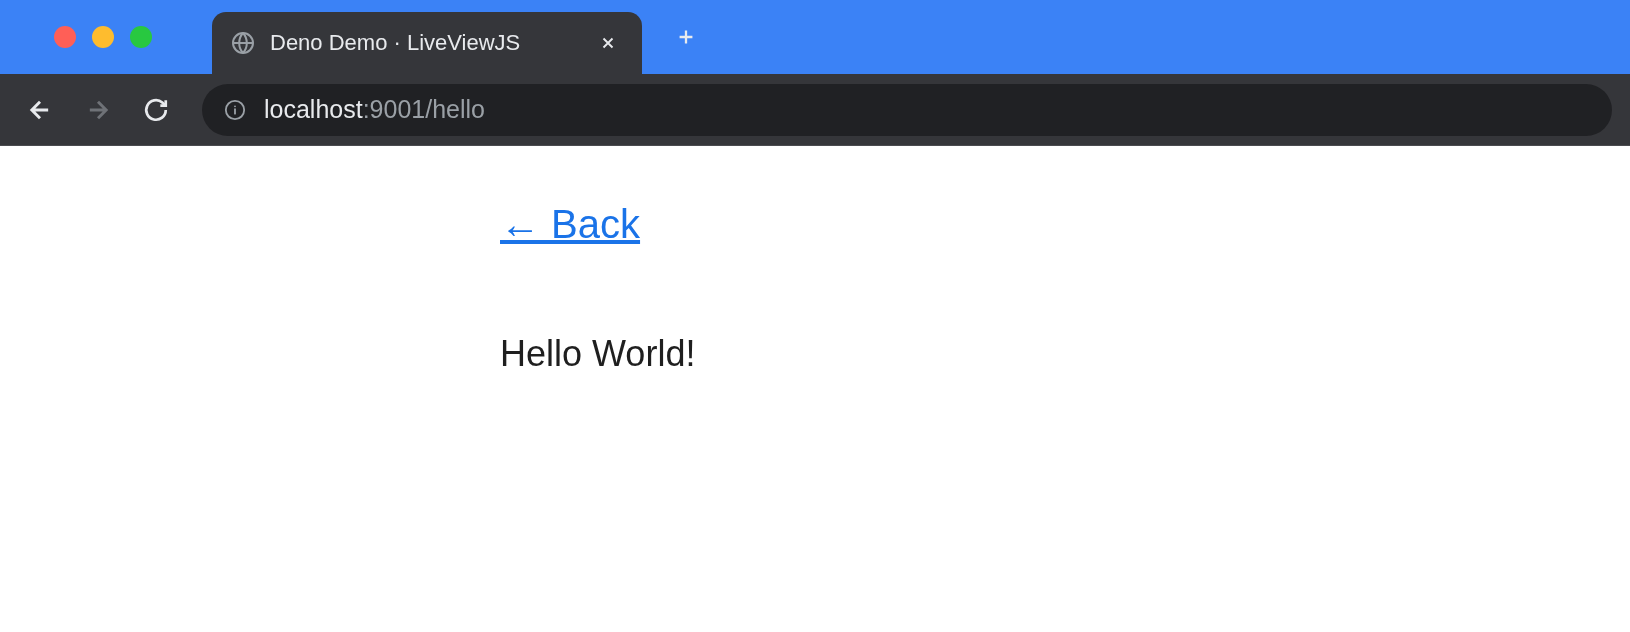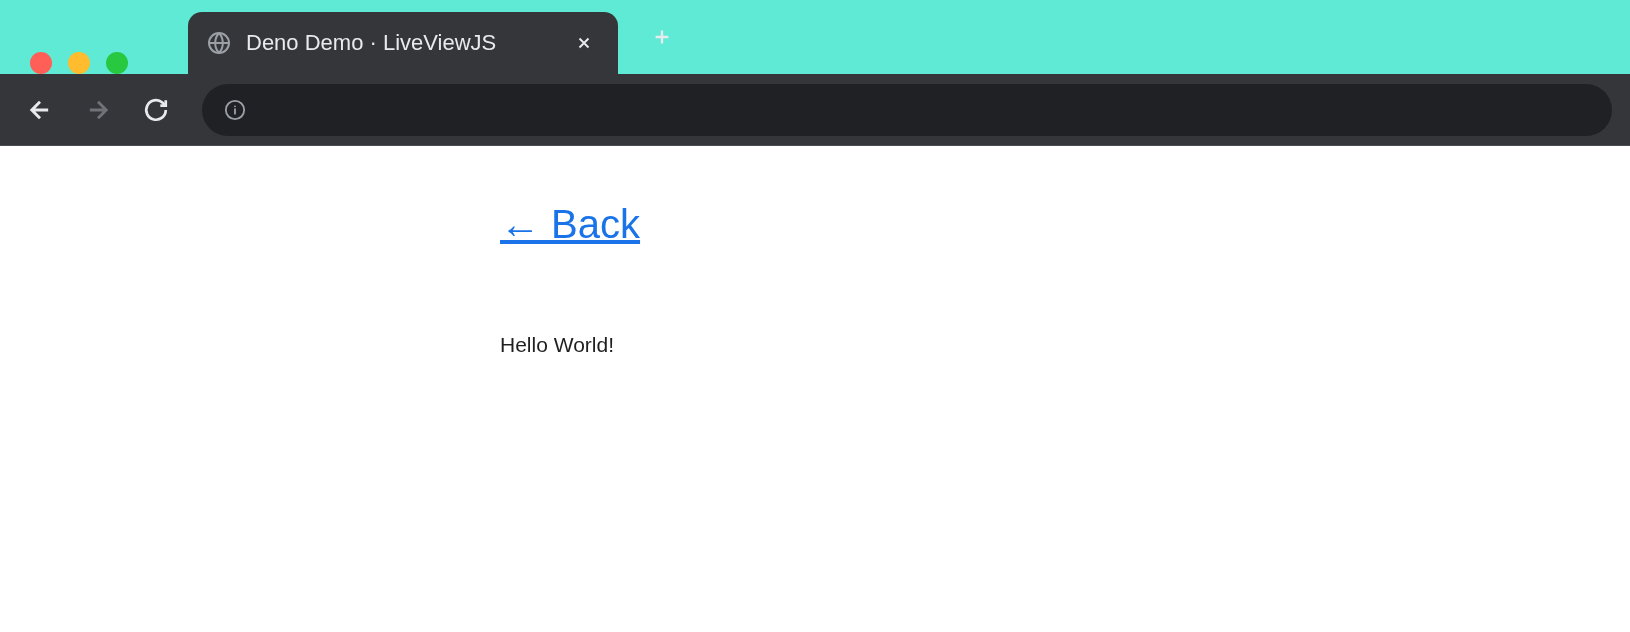--- a/index.html
+++ b/index.html
@@ -5,24 +5,25 @@
     * { margin: 0; padding: 0; box-sizing: border-box; }
     body {
       font-family: -apple-system, BlinkMacSystemFont, "Segoe UI", Helvetica, Arial, sans-serif;
       width: 1630px;
       height: 632px;
       background: #ffffff;
       overflow: hidden;
     }
     .titlebar {
       height: 74px;
-      background: #5eead4;
-      display: flex;
-      align-items: flex-end;
+      background: #3b82f6;
+      display: flex;
+      align-items: center;
       position: relative;
+      padding-left: 24px;
     }
     .traffic-lights {
       display: flex;
       gap: 16px;
       margin-left: 30px;
       align-items: center;
     }
     .traffic-light {
       width: 22px;
       height: 22px;
@@ -138,21 +139,21 @@
     }
     .back-link {
       color: #1a73e8;
       font-size: 40px;
       text-decoration: underline;
       display: inline-block;
       margin-bottom: 86px;
       cursor: pointer;
     }
     .hello {
-      font-size: 21px;
+      font-size: 36px;
       color: #1f1f1f;
     }
     svg { display: block; }
   </style>
 </head>
 <body>
 
 <div class="titlebar">
   <div class="traffic-lights">
     <div class="traffic-light tl-red"></div>
@@ -200,19 +201,23 @@
     </svg>
   </div>
   <div class="addrbar">
     <span class="site-info">
       <svg width="22" height="22" viewBox="0 0 24 24" fill="none" stroke="currentColor" stroke-width="2">
         <circle cx="12" cy="12" r="10"></circle>
         <path d="M12 16v-5" stroke-linecap="round"></path>
         <circle cx="12" cy="8" r="1" fill="currentColor" stroke="none"></circle>
       </svg>
     </span>
+    <span class="url-text">
+      <span>localhost</span>
+        <span class="url-dim">:9001/hello</span>
+    </span>
   </div>
 </div>
 
 <div class="content">
   <a class="back-link">← Back</a>
   <div class="hello">Hello World!</div>
 </div>
 
 </body></html>

